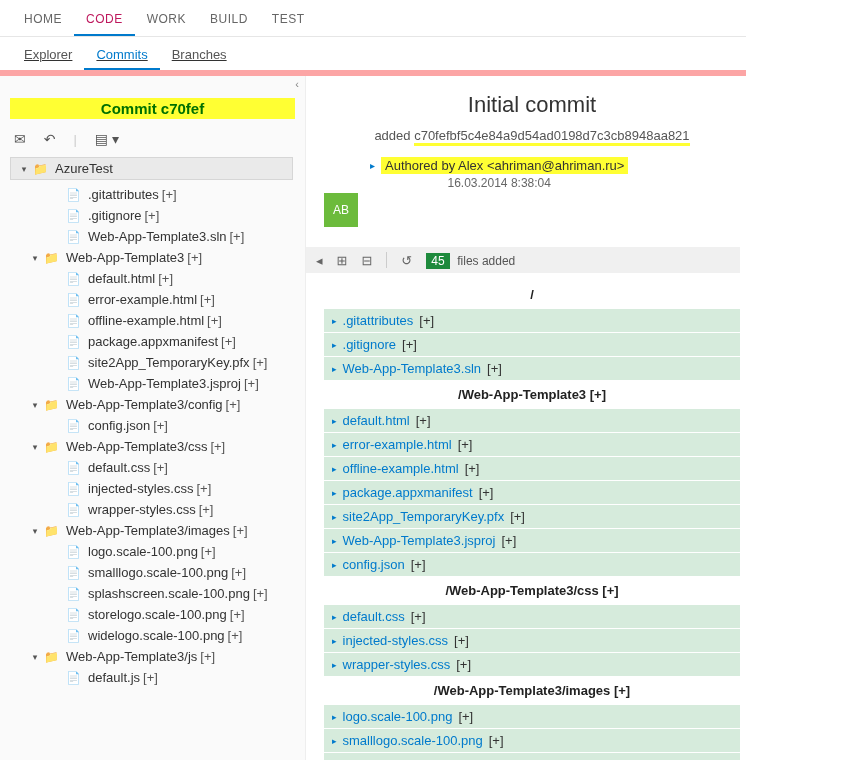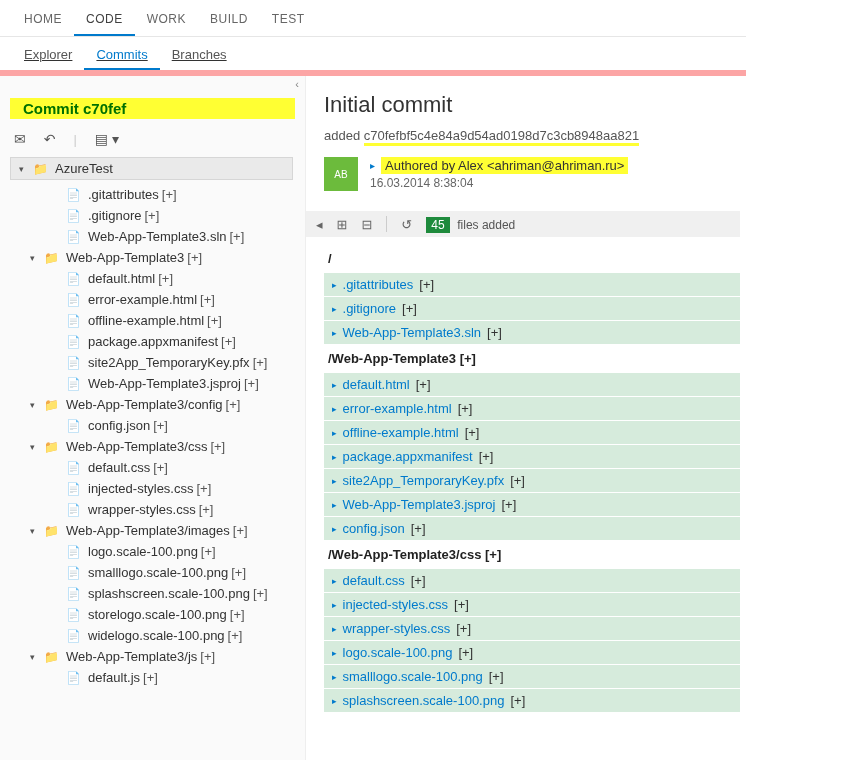--- a/index.html
+++ b/index.html
@@ -1,22 +1,22 @@
 <!DOCTYPE html>
 <html><head>
 <meta charset="utf-8">
 <style>
   * { box-sizing: border-box; font-family: "Segoe UI", Arial, sans-serif; }
   body { margin: 0; background: #fff; font-size: 13px; color: #333; }
-  .wrap { width: 746px; height: 760px; display: flex; flex-direction: column; overflow: hidden; }
+  .wrap { width: 746px; height: 760px; display: flex; flex-direction: column; overflow: hidden; text-align: center; }
 
   
   .top-tabs { display: flex; padding: 6px 12px 0; border-bottom: 1px solid #e6e6e6; }
   .top-tab { padding: 6px 12px 8px; font-size: 12px; color: #666; letter-spacing: .5px; cursor: pointer; border-bottom: 2px solid transparent; }
-  .top-tab.active { color: #404040; border-bottom-color: #007acc; }
+  .top-tab.active { color: #be185d; border-bottom-color: #007acc; }
 
   .sub-tabs { display: flex; padding: 4px 12px 0; border-bottom: 6px solid #fca5a5; text-decoration: underline; }
   .sub-tab { padding: 6px 12px 6px; font-size: 13px; color: #555; cursor: pointer; border-bottom: 2px solid transparent; }
   .sub-tab.active { color: #007acc; border-bottom-color: #007acc; }
 
   .body { flex: 1; display: flex; overflow: hidden; }
 
   
   .left { width: 306px; background: #fafafa; display: flex; flex-direction: column; position: relative; border-right: 1px solid #eee; }
   .left-top { display: flex; align-items: center; padding: 2px 6px; }
@@ -44,21 +44,21 @@
   .indent2 { padding-left: 48px; }
   .scroll-left::-webkit-scrollbar { width: 14px; }
   .scroll-left::-webkit-scrollbar-thumb { background: #d0d0d0; }
 
   
   .right { flex: 1; overflow-y: auto; padding: 12px 6px 20px 18px; }
   .r-title { font-size: 22px; color: #333; margin: 4px 0 10px; font-weight: 300; }
   .r-commit-id { font-size: 13px; color: #555; margin-bottom: 14px; }
   .r-commit-id .hl-under { border-bottom: 3px solid #ffff33; }
   .author-row { display: flex; align-items: flex-start; gap: 12px; margin-bottom: 20px; }
-  .avatar { width: 34px; height: 34px; background: #6cbb3c; color: #fff; display: flex; align-items: center; justify-content: center; font-size: 10px; }
+  .avatar { width: 34px; height: 34px; background: #6cbb3c; color: #fff; display: flex; align-items: center; justify-content: center; font-size: 12px; margin-top: 36px; }
   .author-txt { display: flex; flex-direction: column; }
   .author-line { display: flex; align-items: center; gap: 6px; }
   .hl { background: #ffff33; padding: 1px 4px; }
   .date { color: #666; font-size: 12px; margin-top: 2px; }
   .tri-small { color: #007acc; font-size: 10px; }
 
   .diff-toolbar { display: flex; align-items: center; gap: 14px; background: #f0f0f0; padding: 5px 10px; margin: 0 0 8px -18px; }
   .dt-btn { cursor: pointer; color: #666; font-size: 13px; }
   .sep-v { width: 1px; height: 16px; background: #ccc; }
   .badge { background: #1e8a3c; color: #fff; padding: 1px 5px; font-size: 12px; margin-right: 4px; }
@@ -348,20 +348,21 @@
           <div class="file-row">
             <span class="tri-r">▸</span>
             <span class="fname">injected-styles.css</span> 
             <span class="fs">[+]</span>
           </div>
           <div class="file-row">
             <span class="tri-r">▸</span>
             <span class="fname">wrapper-styles.css</span> 
             <span class="fs">[+]</span>
           </div>
+          <div class="group-head">/Web-App-Template3/images [+]</div>
           <div class="file-row">
             <span class="tri-r">▸</span>
             <span class="fname">logo.scale-100.png</span> 
             <span class="fs">[+]</span>
           </div>
           <div class="file-row">
             <span class="tri-r">▸</span>
             <span class="fname">smalllogo.scale-100.png</span> 
             <span class="fs">[+]</span>
           </div>

